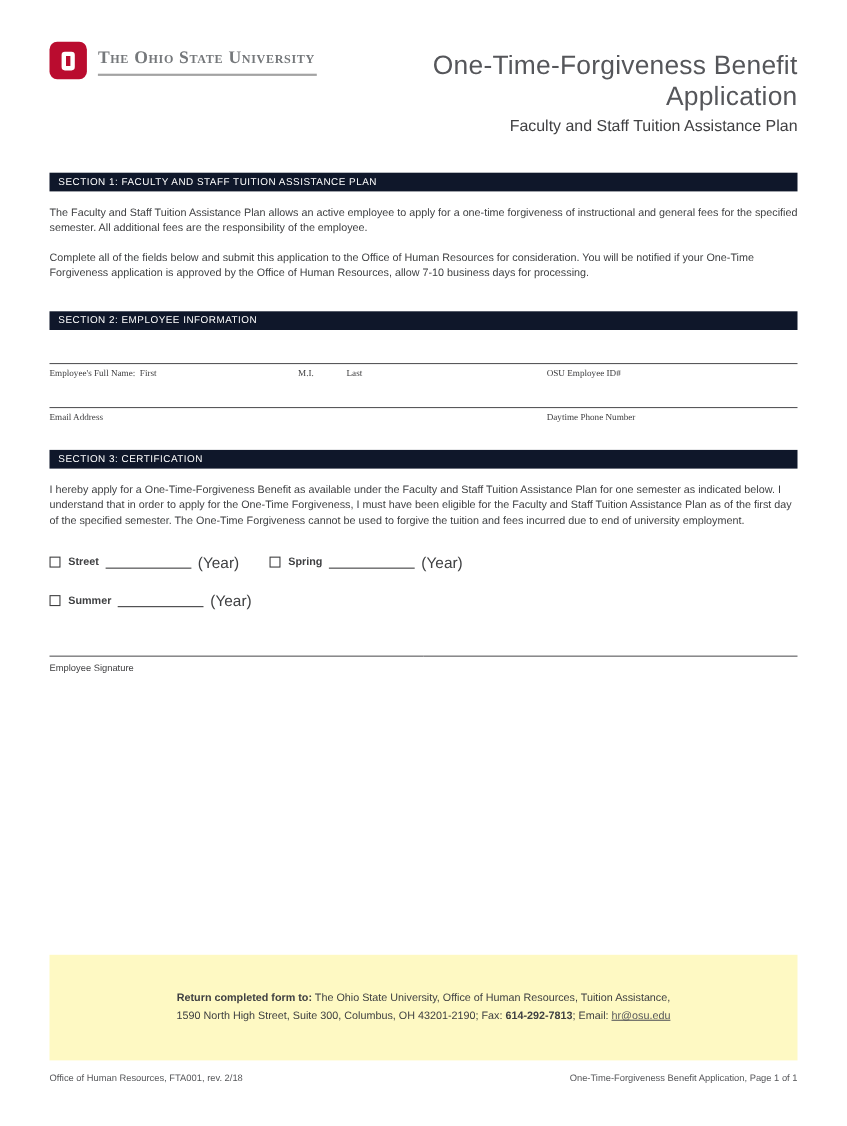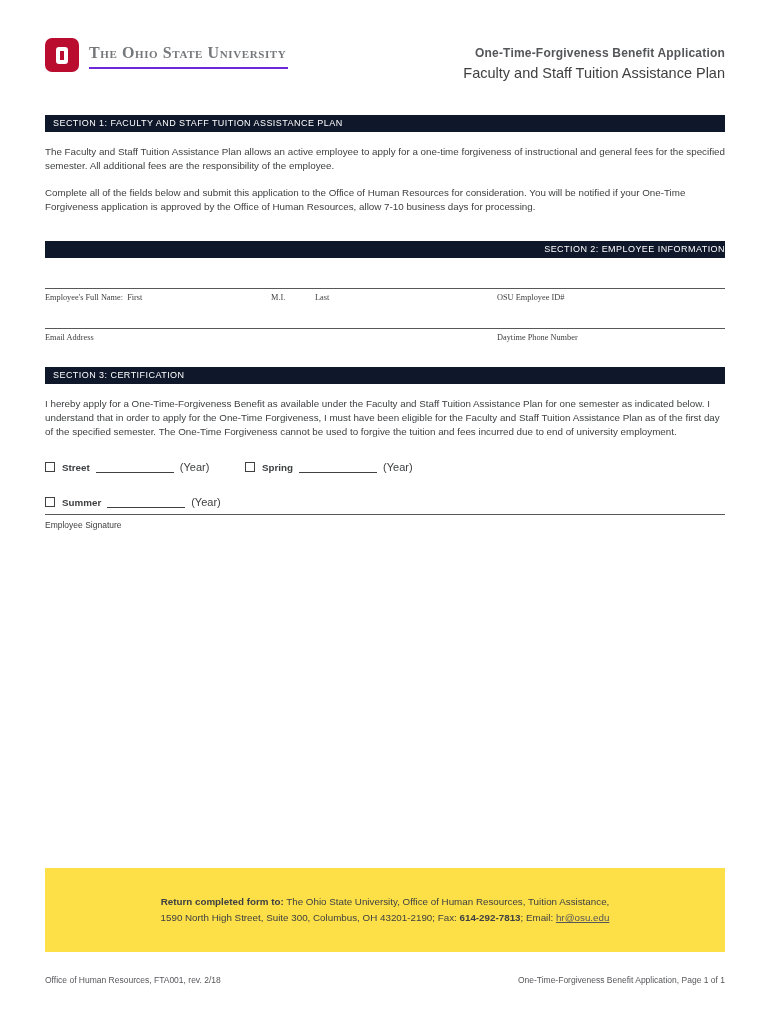--- a/index.html
+++ b/index.html
@@ -17,44 +17,44 @@
   .content { padding:0 45px; }
 
   
   .header { display:flex; justify-content:space-between; align-items:flex-start; padding-top:38px; }
   .logo-row { display:flex; align-items:flex-start; gap:10px; }
   .logo-mark {
     width:34px; height:34px; background:#BA0C2F; border-radius:7px;
     display:flex; align-items:center; justify-content:center; flex:0 0 auto;
   }
   .logo-o { width:12px; height:17px; border:4px solid #ffffff; border-radius:3px; }
-  .wordmark-wrap { border-bottom:2px solid #6d28d9; padding:6px 2px 5px 0; }
+  .wordmark-wrap { border-bottom:2px solid #a3a3a3; padding:6px 2px 5px 0; }
   .wordmark {
     font-family:"Liberation Serif", serif;
     font-variant:small-caps;
     font-weight:bold;
     font-size:16px;
     letter-spacing:0.6px;
     color:#75787B;
     white-space:nowrap;
   }
   .title-block { text-align:right; margin-top:8px; }
-  .doc-title { font-size:12px; font-weight:bold; color:#55565A; letter-spacing:0.2px; }
+  .doc-title { font-size:24px; font-weight:normal; color:#55565A; letter-spacing:0.2px; }
   .doc-subtitle { font-size:14.5px; color:#404042; margin-top:5px; }
 
   
   .banner {
     background:#0f172a; color:#ffffff;
     font-size:9px; letter-spacing:0.45px;
     height:17px; line-height:17px;
     padding-left:8px;
     white-space:nowrap;
   }
   #banner1 { margin-top:34px; }
-  #banner2 { margin-top:27px;text-align:right; }
+  #banner2 { margin-top:27px; }
   #banner3 { margin-top:22px; }
 
   .para { font-size:9.8px; line-height:14px; margin-top:13px; }
 
   
   .field-block1 { margin-top:30px; }
   .field-block2 { margin-top:23px; }
   .field-line { border-top:1px solid #58585B; height:0; cursor:text; }
   .field-labels { position:relative; height:12px; margin-top:4px; font-size:8.3px; color:#404042; }
   .field-labels span { position:absolute; top:0; white-space:pre;font-family:Liberation Serif, serif; }
@@ -66,34 +66,34 @@
   
   .season-row1 { margin-top:22px; }
   .season-row2 { margin-top:17px; }
   .season { display:inline-flex; align-items:center; width:200px; vertical-align:top; }
   .checkbox {
     width:10px; height:10px; border:1.2px solid #404042; background:#fff;
     flex:0 0 auto; cursor:pointer;
   }
   .season-label { font-weight:bold; font-size:9.8px; margin-left:7px; }
   .year-line { width:78px; border-bottom:1px solid #404042; height:11px; margin:0 6px 0 6px; cursor:text; }
-  .year-label { font-size:11px; }
+  .year-label { font-size:14px; }
 
   .certify-para { margin-top:24px; }
 
   
-  .sig-row { display:flex; }
+  .sig-row { display:flex; margin-top:40px; }
   .sig-col { flex:1; }
   .sig-line { border-bottom:1px solid #58585B; height:1px; cursor:text; }
   .sig-label { font-size:8.5px; margin-top:5px; color:#404042; }
 
   
   .return-box {
-    position:absolute; left:45px; right:45px; top:868px; height:84px;
-    background:#fde047;
+    position:absolute; left:45px; right:45px; top:868px; height:96px;
+    background:#fef9c3;
     display:flex; flex-direction:column; justify-content:center;
     text-align:center; font-size:9.8px; line-height:16px; color:#3F4042;
   }
   .bold { font-weight:bold; }
   .email-link { color:#56575A; text-decoration:underline; cursor:pointer; }
 
   
   .footer {
     position:absolute; left:45px; right:45px; top:975px;
     display:flex; justify-content:space-between;

